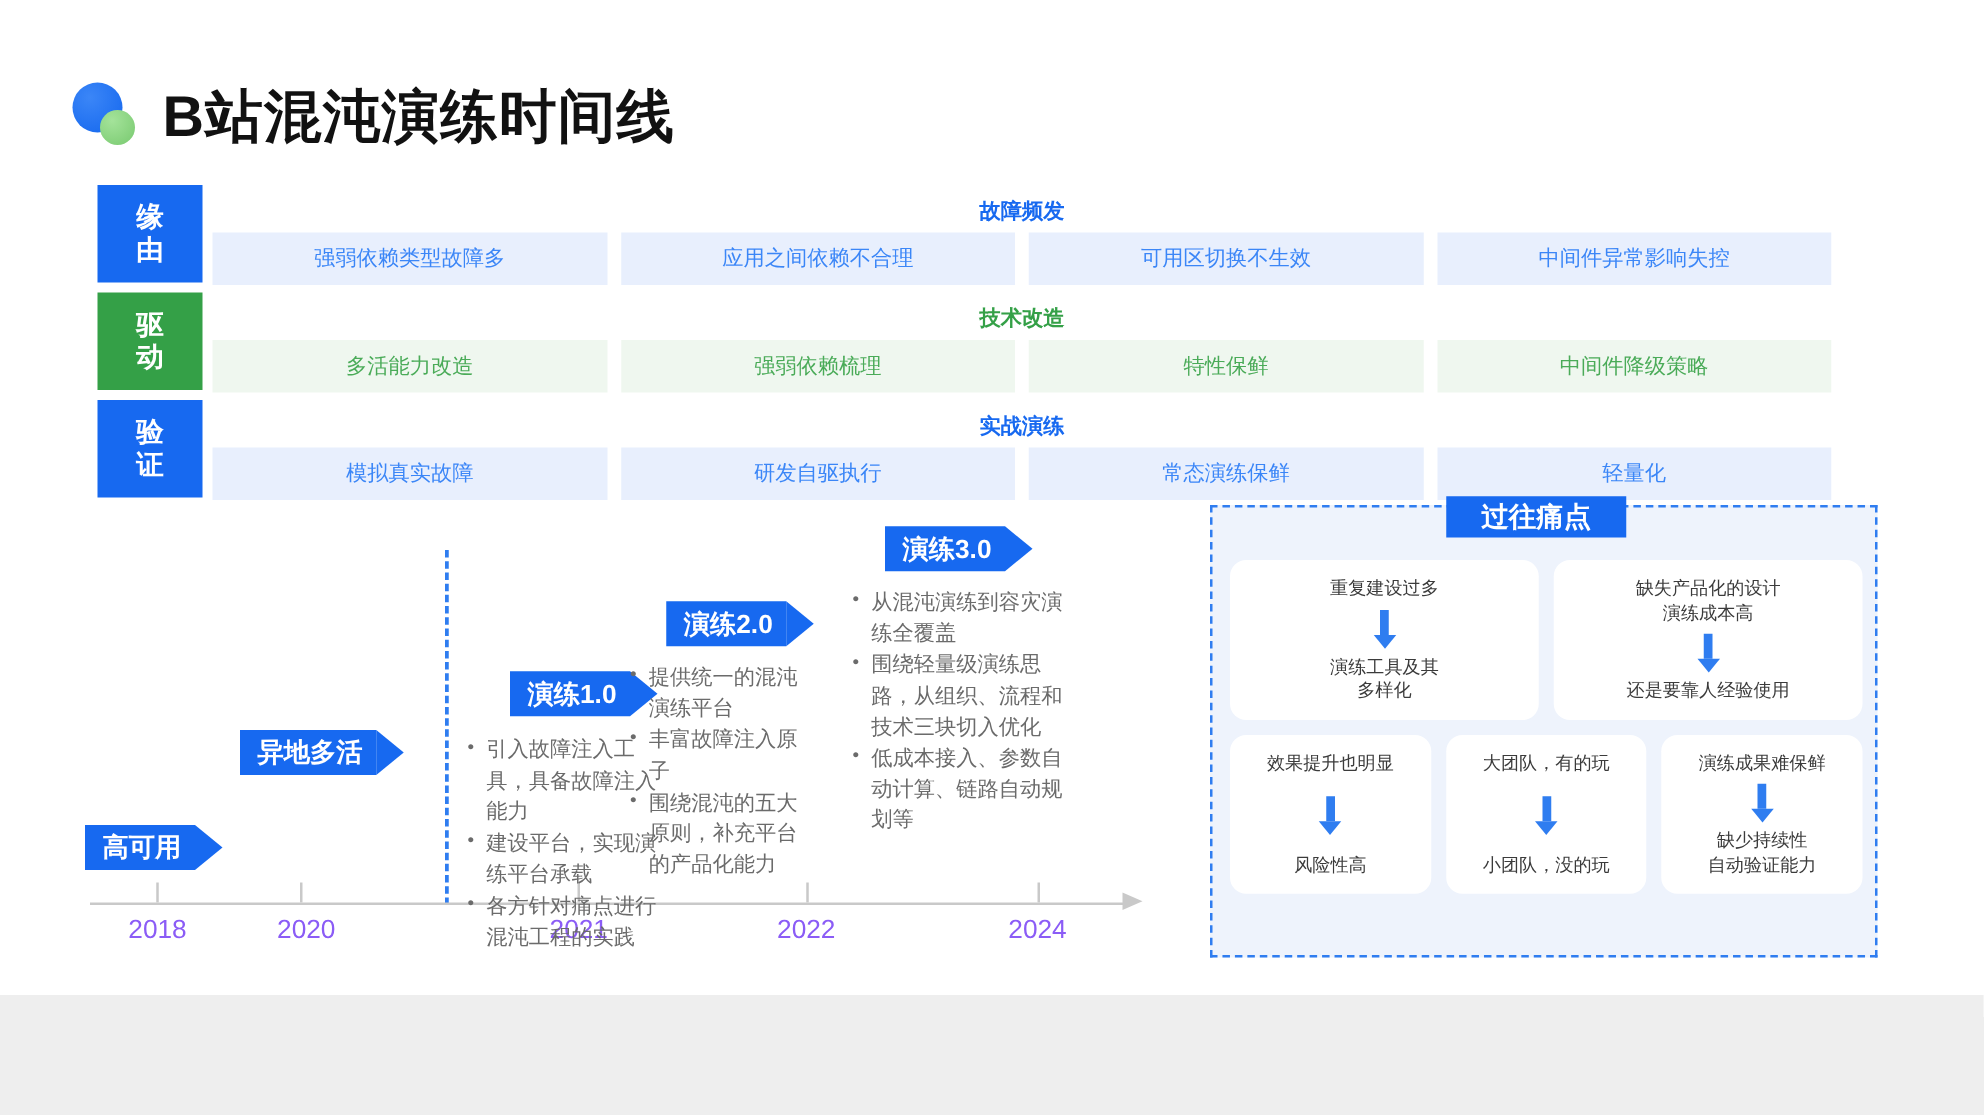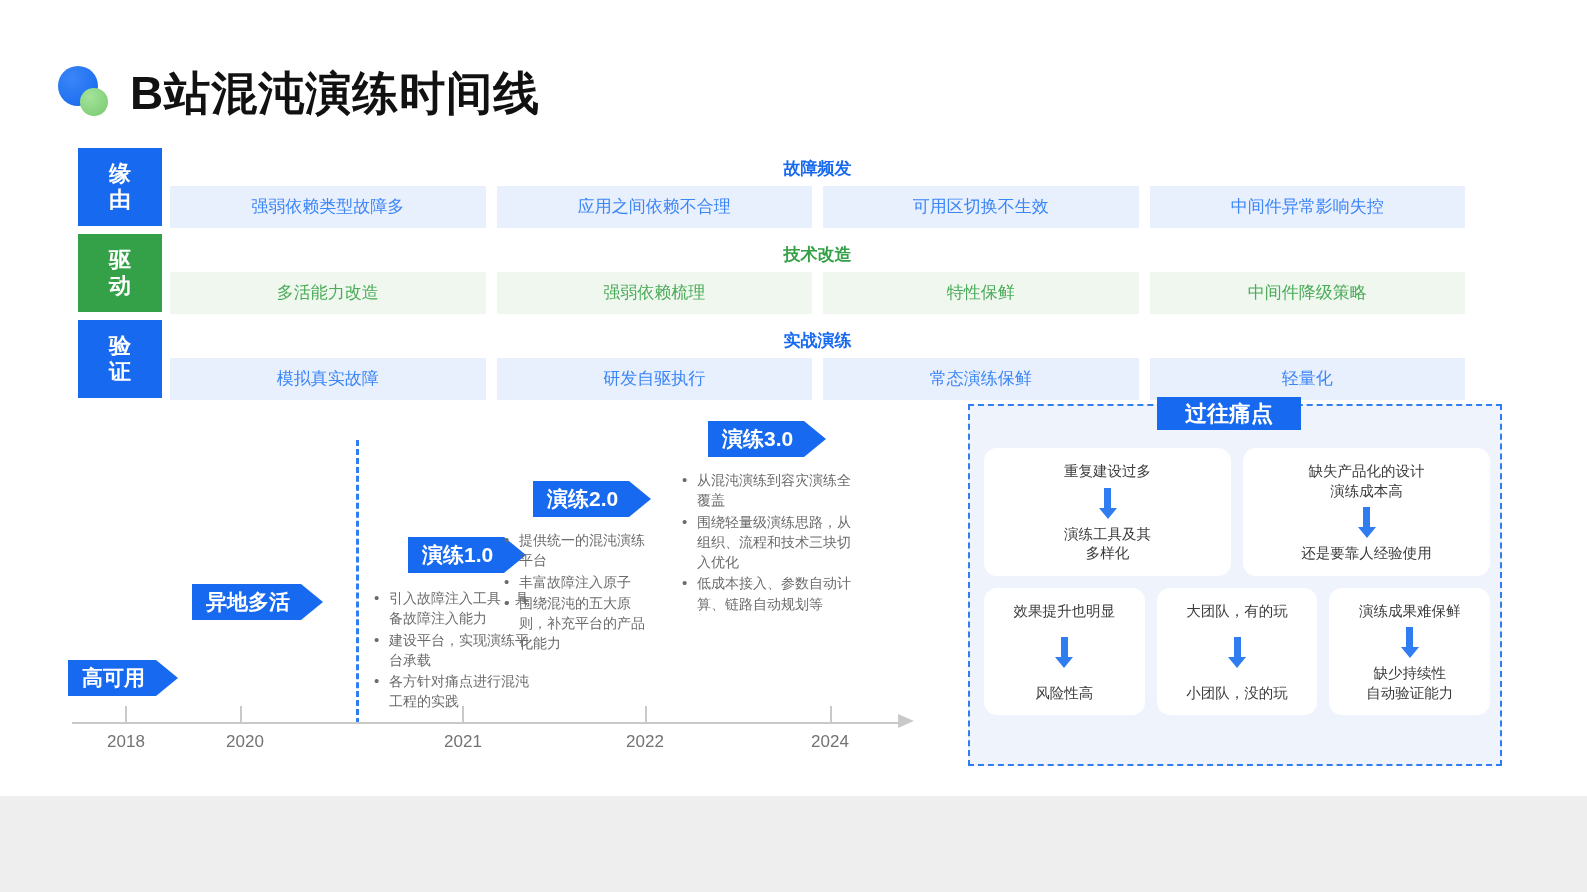--- a/index.html
+++ b/index.html
@@ -33,31 +33,31 @@
   .cell{flex:1;text-align:center;font-size:17px;padding:9px 0 10px 0;}
   .cell.blue{background:#e8effd;color:#3b86f7;}
   .cell.green{background:#eff7ef;color:#4aab58;}
 
   
   #timeline{position:absolute;left:0;top:396px;width:960px;height:380px;}
   #axis-line{position:absolute;left:72px;top:326px;width:830px;height:2px;background:#c9c9c9;}
   #axis-arrow{position:absolute;left:898px;top:318px;width:0;height:0;
       border-top:7px solid transparent;border-bottom:7px solid transparent;border-left:16px solid #c9c9c9;}
   .tick{position:absolute;top:310px;width:2px;height:16px;background:#c9c9c9;}
-  .year{position:absolute;top:336px;font-size:17px;color:#737373;transform:translateX(-50%);}
+  .year{position:absolute;top:336px;font-size:21px;color:#8b5cf6;transform:translateX(-50%);}
   #divider-dash{position:absolute;left:356px;top:44px;width:0;height:284px;
       border-left:3px dashed #2f7df0;}
 
   .flag{position:absolute;height:36px;display:flex;align-items:center;}
   .flag .body{background:#1769f0;color:#fff;font-size:21px;font-weight:bold;
       padding:0 11px 0 14px;height:36px;display:flex;align-items:center;white-space:nowrap;}
   .flag .tip{width:0;height:0;border-top:18px solid transparent;border-bottom:18px solid transparent;
       border-left:22px solid #1769f0;}
 
-  .bullets{position:absolute;font-size:14px;color:#6b6b6b;line-height:1.45;}
+  .bullets{position:absolute;font-size:17px;color:#6b6b6b;line-height:1.45;}
   .bullets ul{margin:0;padding:0;list-style:none;}
   .bullets li{position:relative;padding-left:17px;margin-bottom:1px;}
   .bullets li:before{content:"•";position:absolute;left:2px;top:-1px;color:#6b6b6b;font-size:15px;}
 
   
   #painpoints{position:absolute;left:968px;top:404px;width:534px;height:362px;
       border:2px dashed #2f7df0;background:#eef3fc;box-sizing:border-box;}
   #pp-title{position:absolute;left:1157px;top:397px;width:144px;height:33px;background:#1769f0;
       color:#fff;font-size:22px;font-weight:bold;display:flex;align-items:center;justify-content:center;}
   .pp-grid{position:absolute;left:14px;top:42px;width:506px;display:flex;flex-direction:column;gap:12px;}

